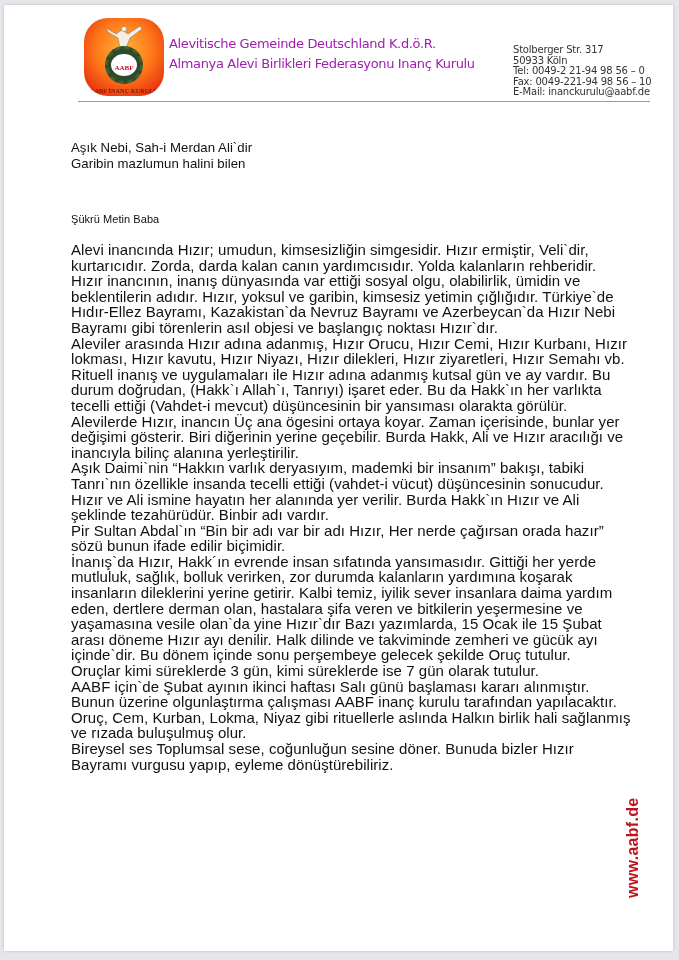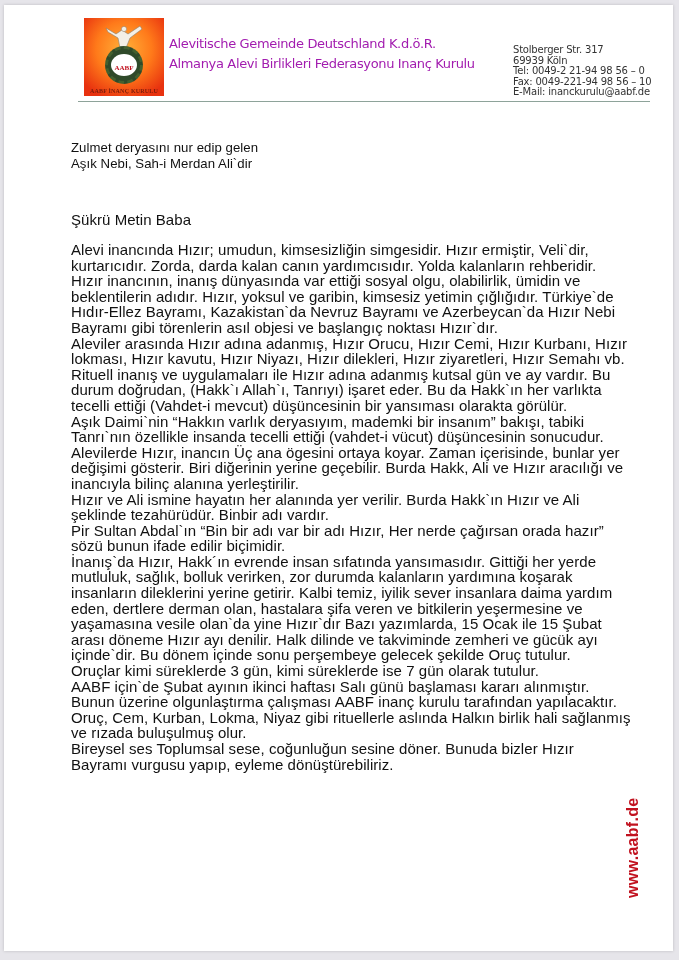--- a/index.html
+++ b/index.html
@@ -1,28 +1,28 @@
 <!DOCTYPE html>
 <html><head>
 <meta charset="utf-8">
 <style>
   html, body { margin:0; padding:0; }
   body { width:679px; height:960px; background:#e6e5ea; position:relative; overflow:hidden; font-family:"Liberation Sans", sans-serif; }
   .page { position:absolute; left:4px; top:5px; width:669px; height:946px; background:#ffffff; box-shadow:0 0 3px rgba(0,0,0,0.18); }
-  .logo { position:absolute; left:80px; top:13px; width:80px; height:78px; background:radial-gradient(circle at 50% 40%, #ffb23a 0%, #ff7a1a 45%, #e8320f 85%); overflow:hidden; }
+  .logo { position:absolute; left:80px; top:13px; width:80px; height:78px; background:radial-gradient(circle at 50% 40%, #ffb23a 0%, #ff7a1a 45%, #e8320f 85%); overflow:hidden;border-radius:24px; }
   .logo .figure { position:absolute; left:18px; top:6px; width:44px; height:26px; }
   .logo .gear { position:absolute; left:21px; top:28px; width:38px; height:38px; border-radius:50%; background:#2f4a2a; border:3px dashed #43602f; box-sizing:border-box; }
   .logo .badge { position:absolute; left:27px; top:36px; width:26px; height:22px; border-radius:50%; background:#fff; color:#c1121f; font:bold 7px "Liberation Serif", serif; text-align:center; line-height:28px; }
   .logo .caption { position:absolute; left:0; bottom:2px; width:100%; text-align:center; font:bold 6px "Liberation Serif", serif; color:#7a1b0c; letter-spacing:0.2px; }
   .org { position:absolute; left:165px; top:29px; font-family:"DejaVu Sans", sans-serif; font-size:13px; line-height:20px; color:#a21caf; letter-spacing:-0.35px; }
   .contact { position:absolute; left:509px; top:40px; font-family:"DejaVu Sans", sans-serif; font-size:10px; line-height:10.5px; color:#333; letter-spacing:-0.2px; }
   .rule { position:absolute; left:74px; top:96px; width:572px; height:1px; background:#8ea39a; }
   .body { position:absolute; left:67px; font-size:15px; color:#111; line-height:15.6px; letter-spacing:0.05px; }
   .poem { top:135px; font-size:13.2px; line-height:16.2px; }
-  .signer { top:207px; font-size:15px; }
+  .signer { top:207px; font-size:11px; }
   .text { top:237px; width:560px; }
   .closing { top:782px; }
   .para { margin:0; }
   .site { position:absolute; left:620px; top:893px; transform:rotate(-90deg); transform-origin:0 0; color:#c1121f; font:bold 16px "Liberation Sans", sans-serif; letter-spacing:0.3px; white-space:nowrap; }
 </style>
 </head>
 <body>
 
 <div class="page">
 
@@ -36,41 +36,41 @@
     <div class="caption">AABF İNANÇ KURULU</div>
   </div>
 
   <div class="org">
     <div>Alevitische Gemeinde Deutschland K.d.ö.R.</div>
     <div>Almanya Alevi Birlikleri Federasyonu Inanç Kurulu</div>
   </div>
 
   <div class="contact">
     <div>Stolberger Str. 317</div>
-    <div>69939 Köln</div>
+    <div>50933 Köln</div>
     <div>Tel: 0049-2 21-94 98 56 – 0</div>
     <div>Fax: 0049-221-94 98 56 – 10</div>
     <div>E-Mail: inanckurulu@aabf.de</div>
   </div>
 
   <div class="rule"></div>
 
   <div class="body poem">
-    <div>Zulmet deryasını nur edip gelen</div>
     <div>Aşık Nebi, Sah-i Merdan Ali`dir</div>
+    <div>Garibin mazlumun halini bilen</div>
   </div>
 
   <div class="body signer">Şükrü Metin Baba</div>
 
   <div class="body text">
     <p class="para">Alevi inancında Hızır; umudun, kimsesizliğin simgesidir. Hızır ermiştir, Veli`dir, kurtarıcıdır. Zorda, darda kalan canın yardımcısıdır. Yolda kalanların rehberidir.</p>
     <p class="para">Hızır inancının, inanış dünyasında var ettiği sosyal olgu, olabilirlik, ümidin ve beklentilerin adıdır. Hızır, yoksul ve garibin, kimsesiz yetimin çığlığıdır. Türkiye`de Hıdır-Ellez Bayramı, Kazakistan`da Nevruz Bayramı ve Azerbeycan`da Hızır Nebi Bayramı gibi törenlerin asıl objesi ve başlangıç noktası Hızır`dır.</p>
     <p class="para">Aleviler arasında Hızır adına adanmış, Hızır Orucu, Hızır Cemi, Hızır Kurbanı, Hızır lokması, Hızır kavutu, Hızır Niyazı, Hızır dilekleri, Hızır ziyaretleri, Hızır Semahı vb. Rituell inanış ve uygulamaları ile Hızır adına adanmış kutsal gün ve ay vardır. Bu durum doğrudan, (Hakk`ı Allah`ı, Tanrıyı) işaret eder. Bu da Hakk`ın her varlıkta tecelli ettiği (Vahdet-i mevcut) düşüncesinin bir yansıması olarakta görülür.</p>
+    <p class="para">Alevilerde Hızır, inancın Üç ana ögesini ortaya koyar. Zaman içerisinde, bunlar yer değişimi gösterir. Biri diğerinin yerine geçebilir. Burda Hakk, Ali ve Hızır aracılığı ve inancıyla bilinç alanına yerleştirilir.</p>
     <p class="para">Aşık Daimi`nin “Hakkın varlık deryasıyım, mademki bir insanım” bakışı, tabiki Tanrı`nın özellikle insanda tecelli ettiği (vahdet-i vücut) düşüncesinin sonucudur.</p>
-    <p class="para">Alevilerde Hızır, inancın Üç ana ögesini ortaya koyar. Zaman içerisinde, bunlar yer değişimi gösterir. Biri diğerinin yerine geçebilir. Burda Hakk, Ali ve Hızır aracılığı ve inancıyla bilinç alanına yerleştirilir.</p>
     <p class="para">Hızır ve Ali ismine hayatın her alanında yer verilir. Burda Hakk`ın Hızır ve Ali şeklinde tezahürüdür. Binbir adı vardır.</p>
     <p class="para">Pir Sultan Abdal`ın “Bin bir adı var bir adı Hızır, Her nerde çağırsan orada hazır” sözü bunun ifade edilir biçimidir.</p>
     <p class="para">İnanış`da Hızır, Hakk´ın evrende insan sıfatında yansımasıdır. Gittiği her yerde mutluluk, sağlık, bolluk verirken, zor durumda kalanların yardımına koşarak insanların dileklerini yerine getirir. Kalbi temiz, iyilik sever insanlara daima yardım eden, dertlere derman olan, hastalara şifa veren ve bitkilerin yeşermesine ve yaşamasına vesile olan`da yine Hızır`dır Bazı yazımlarda, 15 Ocak ile 15 Şubat arası döneme Hızır ayı denilir. Halk dilinde ve takviminde zemheri ve gücük ayı içinde`dir. Bu dönem içinde sonu perşembeye gelecek şekilde Oruç tutulur.</p>
     <p class="para">Oruçlar kimi süreklerde 3 gün, kimi süreklerde ise 7 gün olarak tutulur.</p>
     <p class="para">AABF için`de Şubat ayının ikinci haftası Salı günü başlaması kararı alınmıştır. Bunun üzerine olgunlaştırma çalışması AABF inanç kurulu tarafından yapılacaktır. Oruç, Cem, Kurban, Lokma, Niyaz gibi rituellerle aslında Halkın birlik hali sağlanmış ve rızada buluşulmuş olur.</p>
     <p class="para">Bireysel ses Toplumsal sese, coğunluğun sesine döner. Bunuda bizler Hızır Bayramı vurgusu yapıp, eyleme dönüştürebiliriz.</p>
   </div>
 
 
   <div class="site">www.aabf.de</div>

